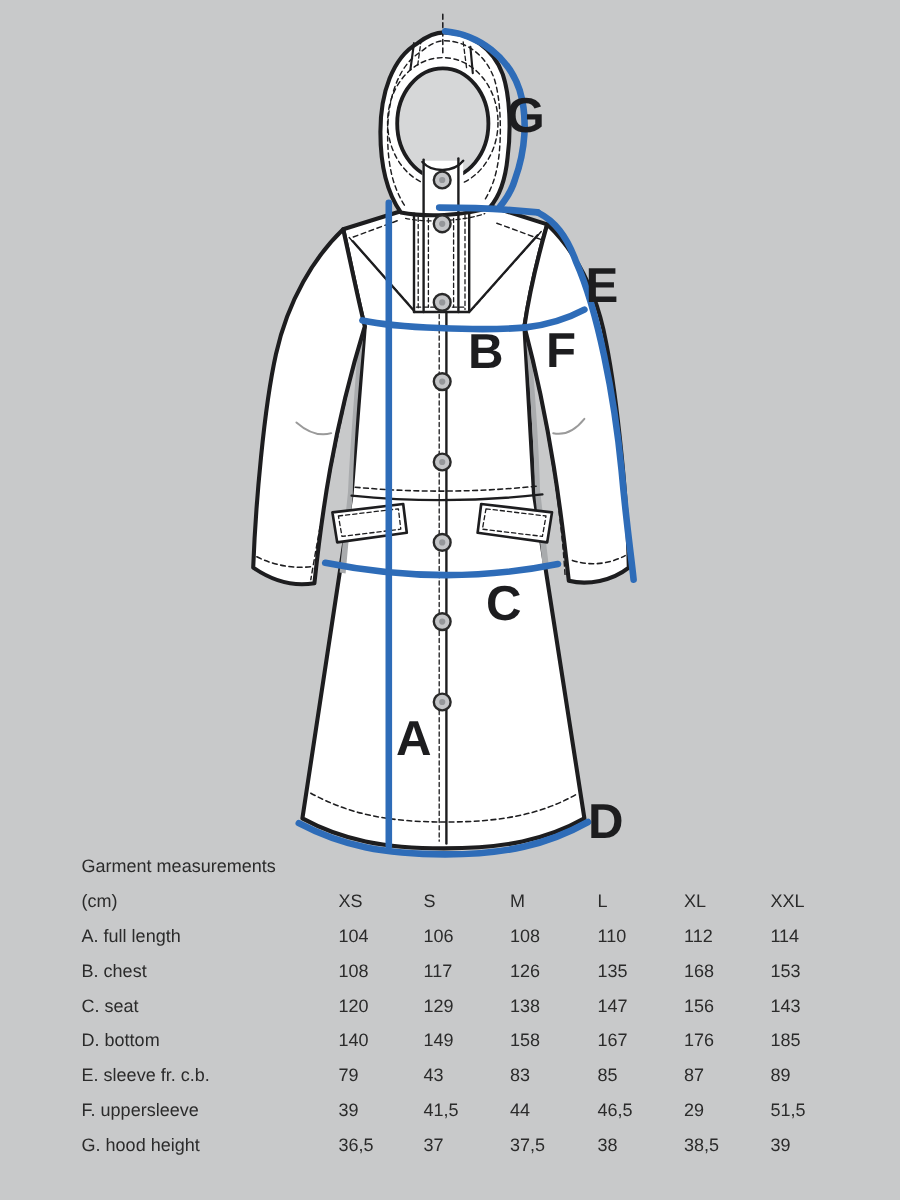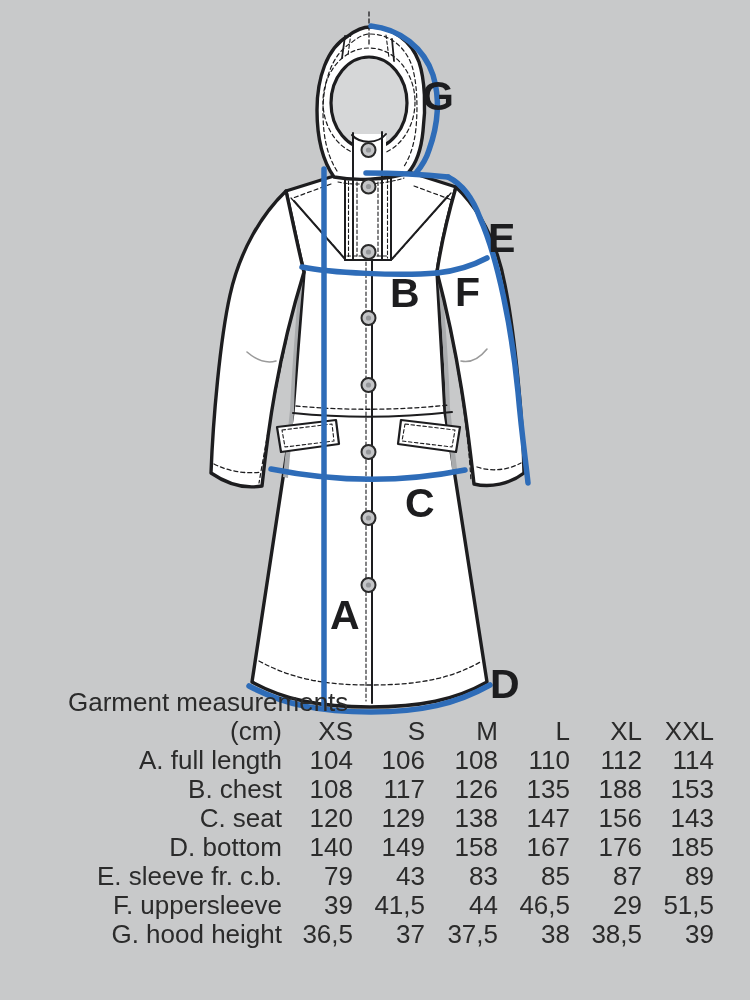--- a/index.html
+++ b/index.html
@@ -12,28 +12,27 @@
   html,body{width:750px;height:1000px;}
   body{font-family:"Liberation Sans",sans-serif;background:var(--bg);}
   .stage{position:relative;width:750px;height:1000px;background:var(--bg);overflow:hidden;}
   .diagram{position:absolute;left:0;top:0;}
   svg text.mlabel{
     font-family:"Liberation Sans",sans-serif;
     font-size:41px;font-weight:bold;fill:var(--ink);
   }
   
   .mtable{
-    position:absolute;left:68px;top:688px;width:640px;
-    color:var(--txt);font-size:26px;line-height:29px;font-weight:400;
+    position:absolute;left:68px;top:708px;width:640px;
+    color:var(--txt);font-size:15px;line-height:29px;font-weight:400;
   }
   .mtable .t-title{height:29px;white-space:nowrap;}
   .t-grid{
     display:grid;
     grid-template-columns:214px 71px 72px 73px 72px 72px 72px;
-    text-align:right;
   }
   .t-grid .cell{height:29px;white-space:nowrap;overflow:visible;}
 </style>
 </head>
 <body>
 
 <div class="stage">
 
   <svg class="diagram" width="750" height="715" viewBox="0 0 750 715">
     <g fill="none" stroke-linecap="round" stroke-linejoin="round">
@@ -181,21 +180,21 @@
       <div class="cell">108</div>
       <div class="cell">110</div>
       <div class="cell">112</div>
       <div class="cell">114</div>
 
       <div class="cell">B. chest</div>
       <div class="cell">108</div>
       <div class="cell">117</div>
       <div class="cell">126</div>
       <div class="cell">135</div>
-      <div class="cell">188</div>
+      <div class="cell">168</div>
       <div class="cell">153</div>
 
       <div class="cell">C. seat</div>
       <div class="cell">120</div>
       <div class="cell">129</div>
       <div class="cell">138</div>
       <div class="cell">147</div>
       <div class="cell">156</div>
       <div class="cell">143</div>
 

